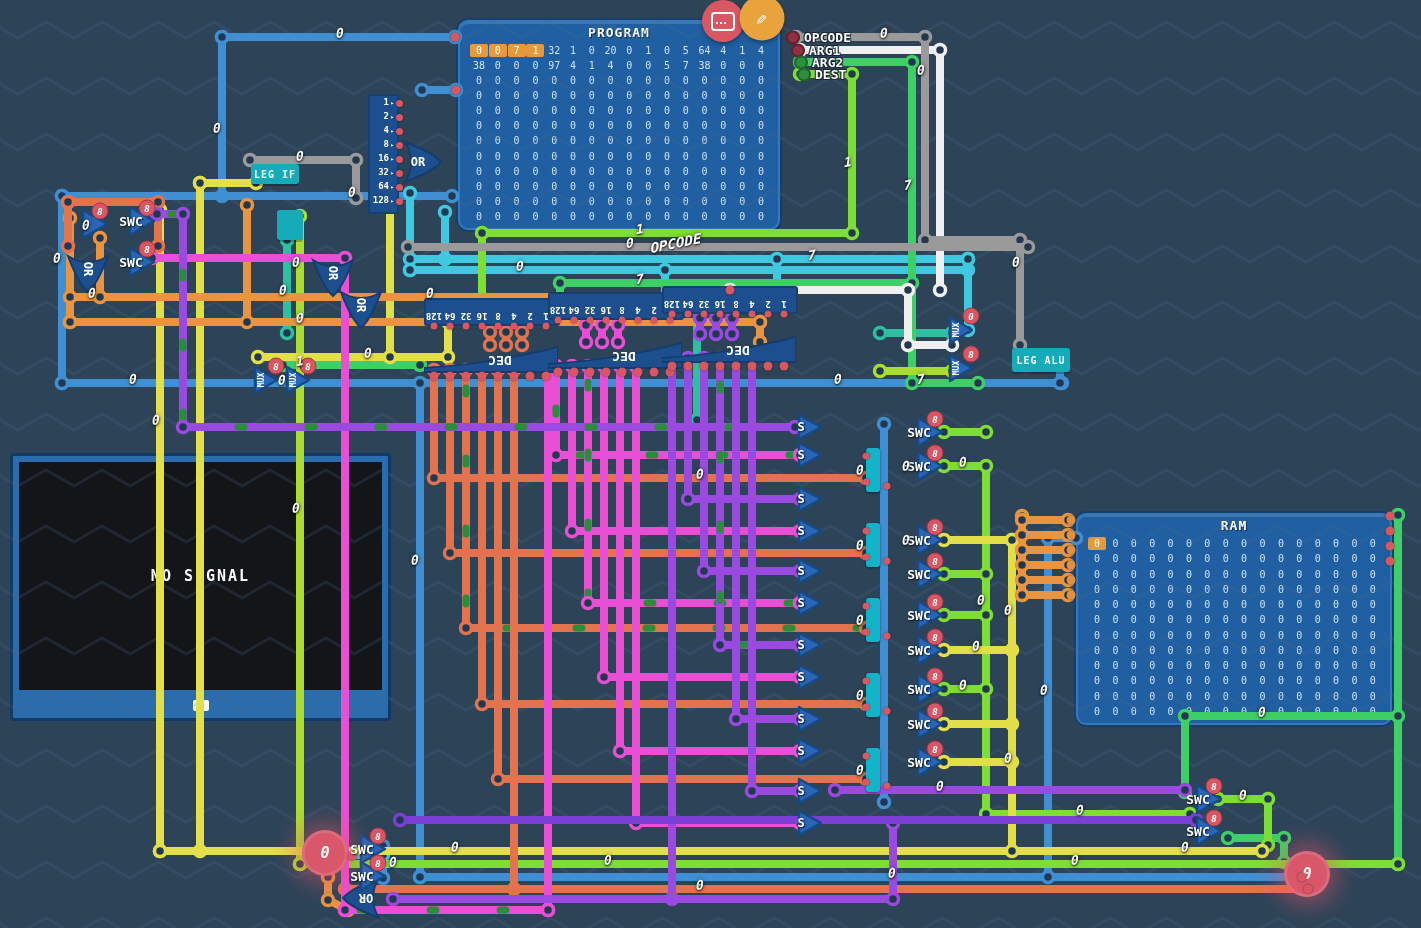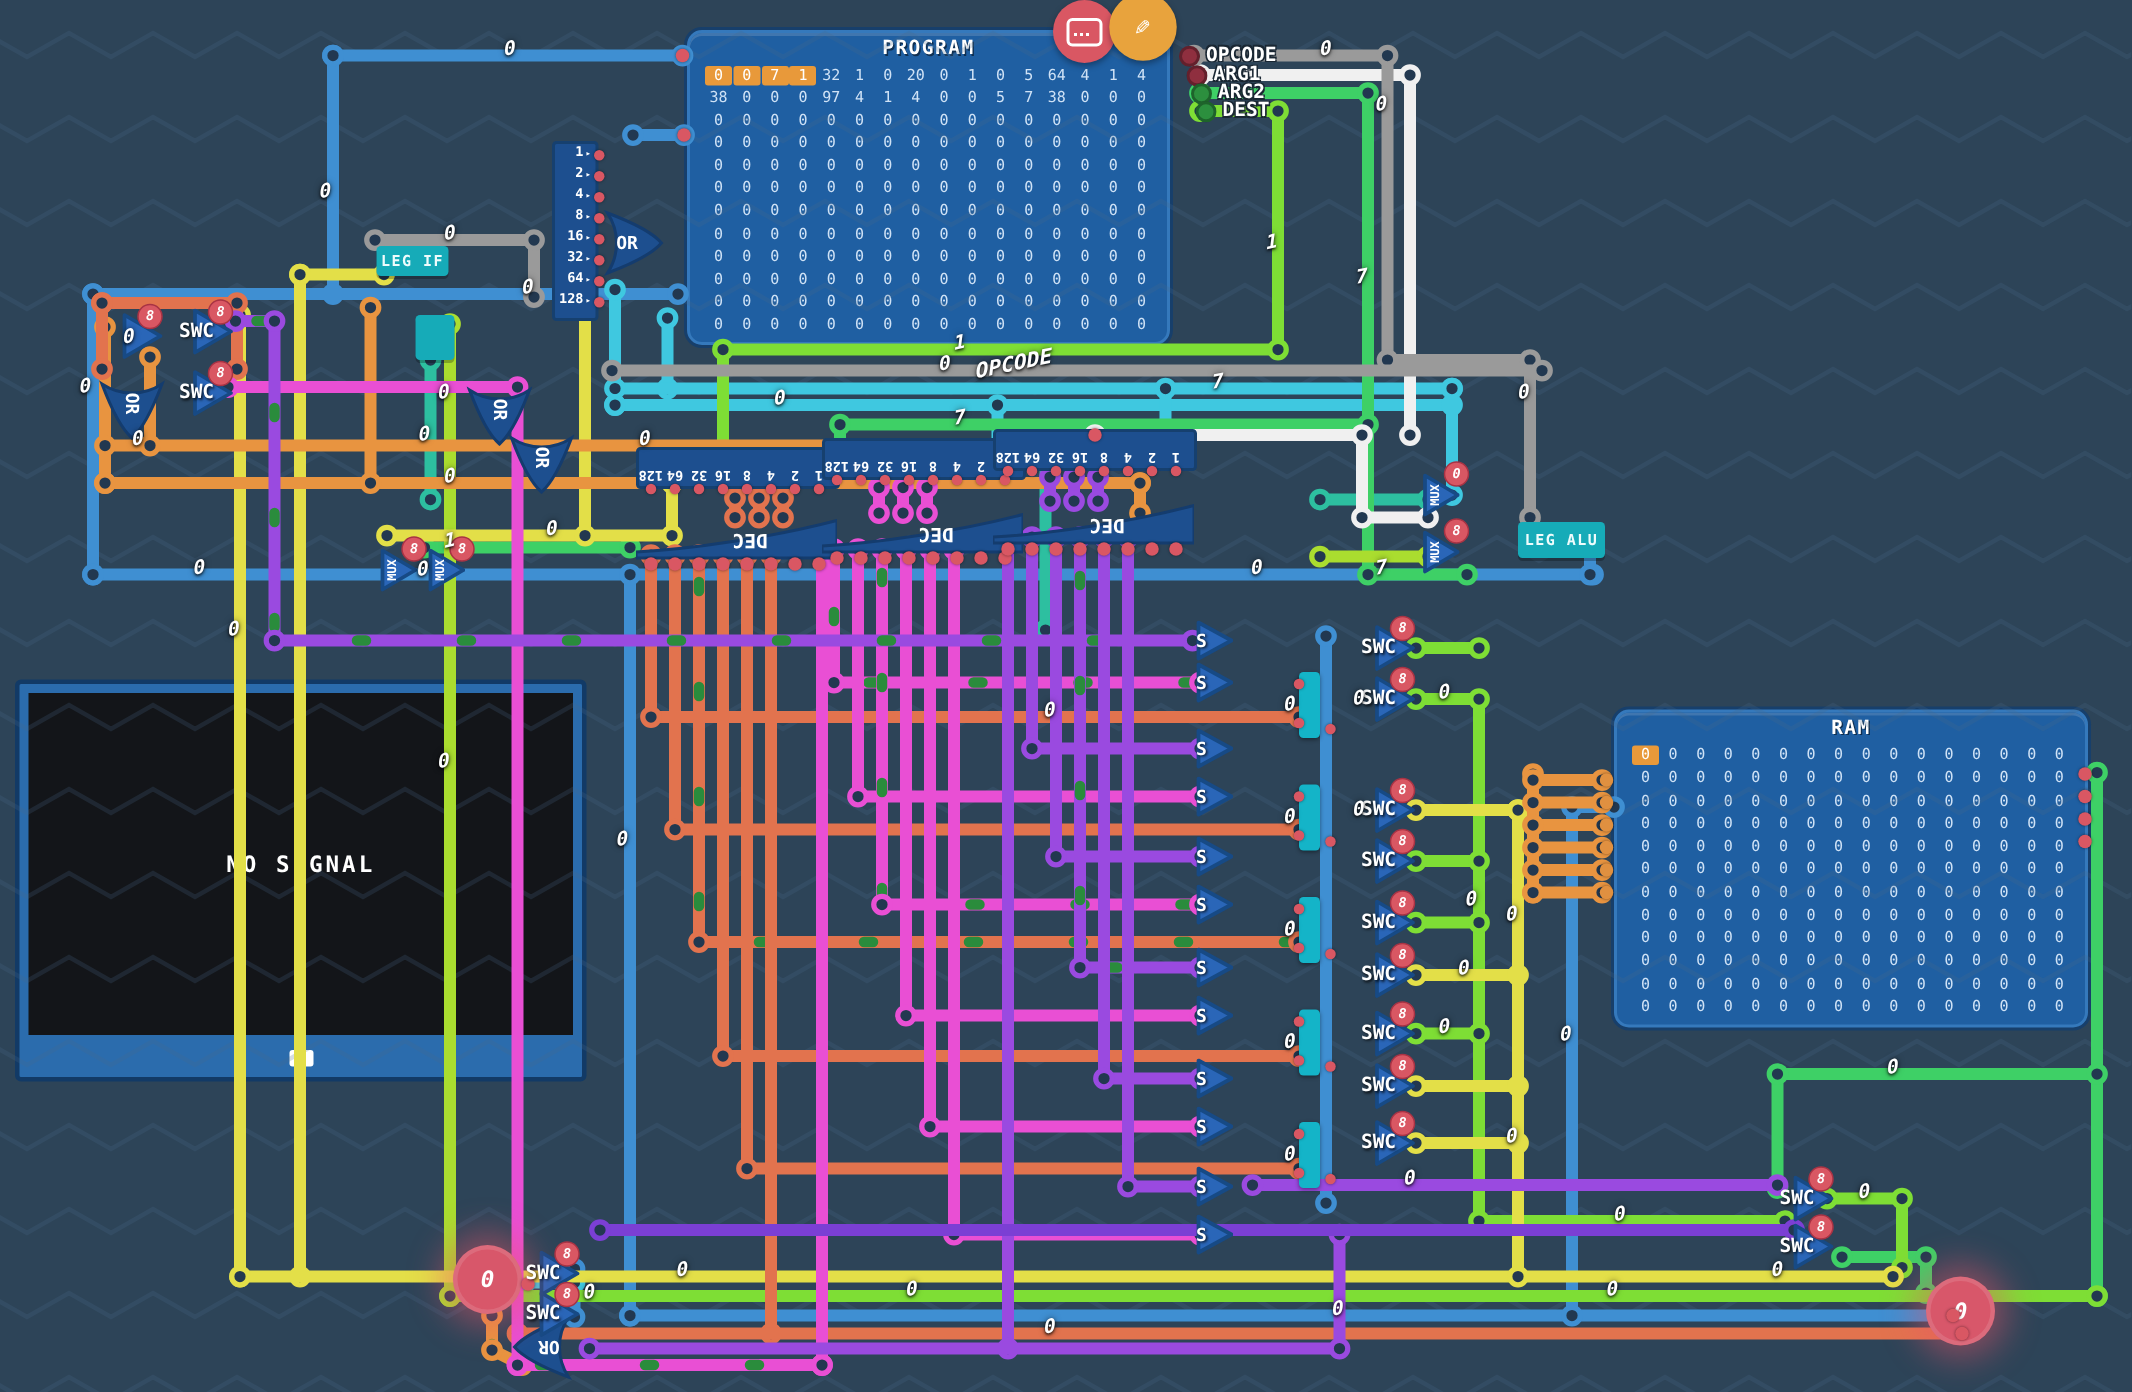--- a/index.html
+++ b/index.html
@@ -259,21 +259,21 @@
           <div class="pcell">0</div>
           <div class="pcell">0</div>
           <div class="pcell">0</div>
           <div class="pcell">0</div>
           <div class="pcell">0</div>
           <div class="pcell">0</div>
           <div class="pcell">0</div>
         </div>
       </div>
     </div>
-    <div class="panel" style="left: 1076px; top: 473px; width: 312px; height: 208px;">
+    <div class="panel" style="left: 1076px; top: 513px; width: 312px; height: 208px;">
       <div class="ptitle">RAM</div>
       <div class="pgrid">
         <div class="prow">
           <div class="pcell hl">0</div>
           <div class="pcell">0</div>
           <div class="pcell">0</div>
           <div class="pcell">0</div>
           <div class="pcell">0</div>
           <div class="pcell">0</div>
           <div class="pcell">0</div>

